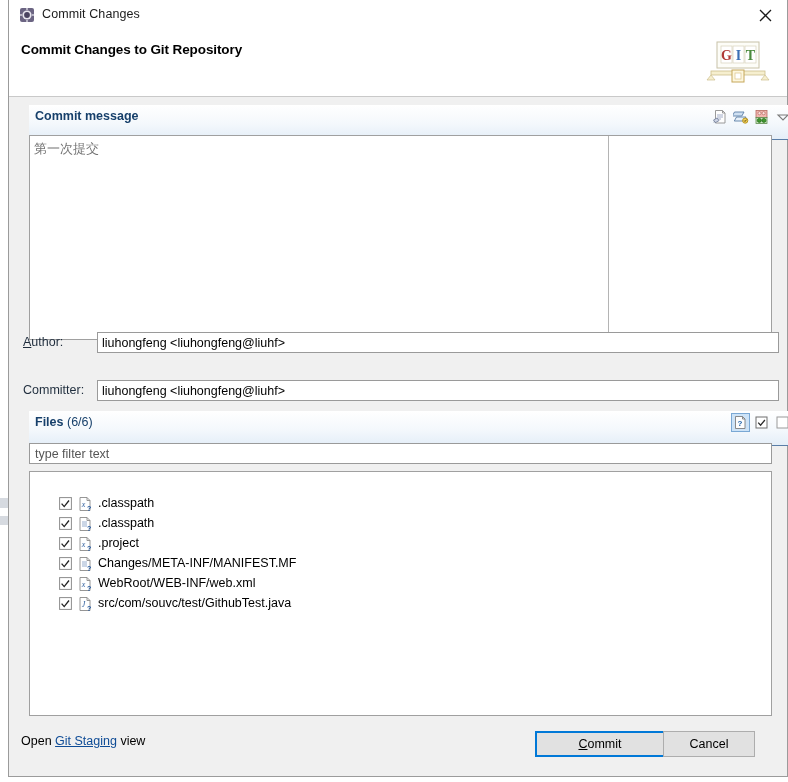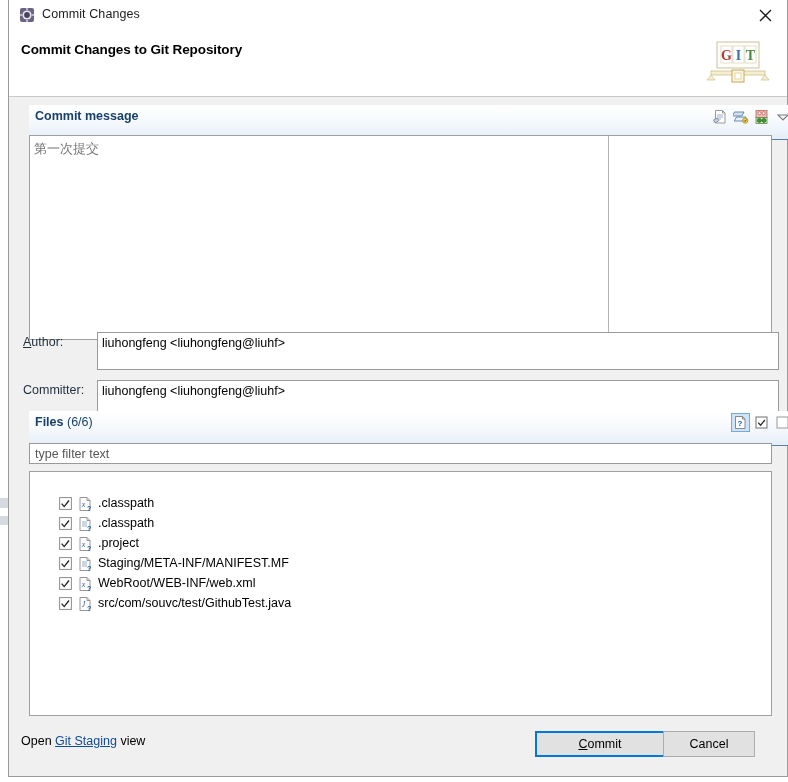--- a/index.html
+++ b/index.html
@@ -165,21 +165,21 @@
   .field-row { position: absolute; height: 21px; }
   .field-label {
     position: absolute;
     left: 0; top: 3px;
     font-size: 12.5px;
     color: #1f2d3d;
   }
   .field-label u { text-decoration: underline; }
   .field-input {
     position: absolute;
-    height: 38px;
+    height: 21px;
     background: #ffffff;
     border: 1px solid #9a9a9a;
     box-sizing: border-box;
   }
   .field-input .fi-val {
     position: absolute;
     left: 4px; top: 3px;
     font-size: 12.5px;
     color: #000000;
     white-space: nowrap;
@@ -512,21 +512,21 @@
           <span class="row-fileicon"><svg width="15" height="16" viewBox="0 0 15 16">
               <path d="M2 1.5 h7 l3 3 v10 h-10 z" fill="#ffffff" stroke="#8a8a8a" stroke-width="0.9"></path>
               <path d="M9 1.5 v3 h3" fill="none" stroke="#8a8a8a" stroke-width="0.9"></path>
               <g stroke="#7e9bc2" stroke-width="0.8">
                 <path d="M4 6 h5"></path>
                 <path d="M4 8 h5"></path>
                 <path d="M4 10 h5"></path>
               </g>
               <text x="11.2" y="14.8" font-family="'Liberation Sans', sans-serif" font-size="7" font-weight="bold" fill="#17509c" text-anchor="middle">?</text>
             </svg></span>
-          <span class="row-path">Staging/META-INF/MANIFEST.MF</span>
+          <span class="row-path">Changes/META-INF/MANIFEST.MF</span>
         </div>
         <div class="file-row">
           <span class="row-check"><svg width="13" height="13" viewBox="0 0 13 13">
               <rect x="0.6" y="0.6" width="11.8" height="11.8" fill="#ffffff" stroke="#8d8d8d" stroke-width="1"></rect>
               <path d="M2.6 6.6 l2.6 3 l4.8 -6.1" fill="none" stroke="#222222" stroke-width="1.3"></path>
             </svg></span>
           <span class="row-fileicon"><svg width="15" height="16" viewBox="0 0 15 16">
               <path d="M2 1.5 h7 l3 3 v10 h-10 z" fill="#ffffff" stroke="#8a8a8a" stroke-width="0.9"></path>
               <path d="M9 1.5 v3 h3" fill="none" stroke="#8a8a8a" stroke-width="0.9"></path>
               <text x="5.6" y="10.5" font-family="'Liberation Serif', serif" font-size="8" font-style="italic" fill="#2f5f9e" text-anchor="middle">x</text>

